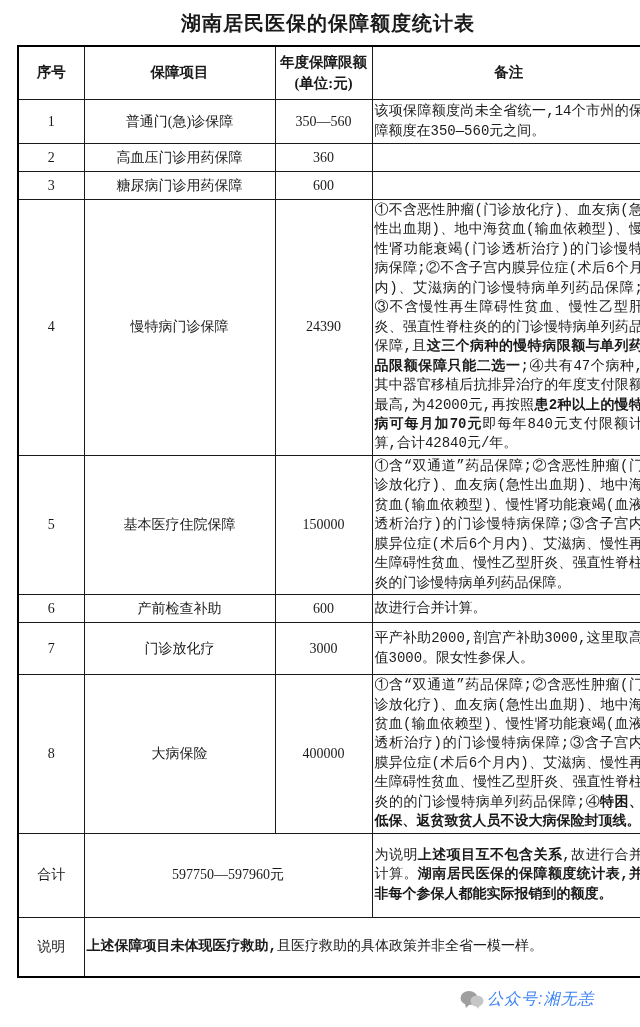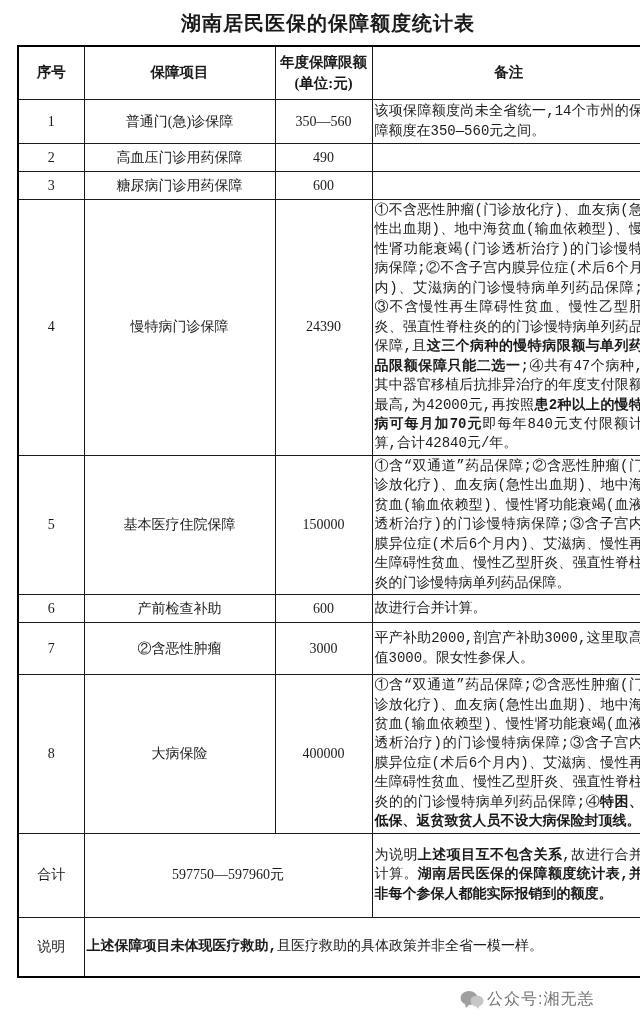--- a/index.html
+++ b/index.html
@@ -63,21 +63,21 @@
     <tr class="h-r1">
       <td class="c">1</td>
       <td class="c">普通门(急)诊保障</td>
       <td class="c">350—560</td>
       <td class="remark">该项保障额度尚未全省统一,14个市州的保障额度在350—560元之间。</td>
     </tr>
 
     <tr class="h-s">
       <td class="c">2</td>
       <td class="c">高血压门诊用药保障</td>
-      <td class="c">490</td>
+      <td class="c">360</td>
       <td class="remark"></td>
     </tr>
 
     <tr class="h-s">
       <td class="c">3</td>
       <td class="c">糖尿病门诊用药保障</td>
       <td class="c">600</td>
       <td class="remark"></td>
     </tr>
 
@@ -97,21 +97,21 @@
 
     <tr class="h-s">
       <td class="c">6</td>
       <td class="c">产前检查补助</td>
       <td class="c">600</td>
       <td class="remark">故进行合并计算。</td>
     </tr>
 
     <tr class="h-r7">
       <td class="c">7</td>
-      <td class="c">②含恶性肿瘤</td>
+      <td class="c">门诊放化疗</td>
       <td class="c">3000</td>
       <td class="remark">平产补助2000,剖宫产补助3000,这里取高值3000。限女性参保人。</td>
     </tr>
 
     <tr>
       <td class="c">8</td>
       <td class="c">大病保险</td>
       <td class="c">400000</td>
       <td class="remark">①含“双通道”药品保障;②含恶性肿瘤(门诊放化疗)、血友病(急性出血期)、地中海贫血(输血依赖型)、慢性肾功能衰竭(血液透析治疗)的门诊慢特病保障;③含子宫内膜异位症(术后6个月内)、艾滋病、慢性再生障碍性贫血、慢性乙型肝炎、强直性脊柱炎的的门诊慢特病单列药品保障;④<b>特困、低保、返贫致贫人员不设大病保险封顶线。</b></td>
     </tr>
@@ -122,21 +122,21 @@
       <td class="remark">为说明<b>上述项目互不包含关系</b>,故进行合并计算。<b>湖南居民医保的保障额度统计表,并非每个参保人都能实际报销到的额度。</b></td>
     </tr>
 
     <tr class="h-note">
       <td class="c">说明</td>
       <td class="remark note-cell" colspan="3"><b>上述保障项目未体现医疗救助,</b>且医疗救助的具体政策并非全省一模一样。</td>
     </tr>
   </tbody>
 </table>
 
-<div class="watermark" style="color: #737373;">
+<div class="watermark" style="color: #3b82f6; font-style: italic;">
   <span class="wm-icon">
     <svg width="24" height="20" viewBox="0 0 24 20">
       <ellipse cx="9" cy="8" rx="8.5" ry="7" fill="#9f9f9f"></ellipse>
       <path d="M5 14 L6 18 L10 14 Z" fill="#9f9f9f"></path>
       <ellipse cx="17" cy="11" rx="6.5" ry="5.5" fill="#c6c6c6"></ellipse>
       <path d="M19 15.5 L18.5 19 L15 15 Z" fill="#c6c6c6"></path>
     </svg>
   </span>
   <span>公众号:湘无恙</span>
 </div>

